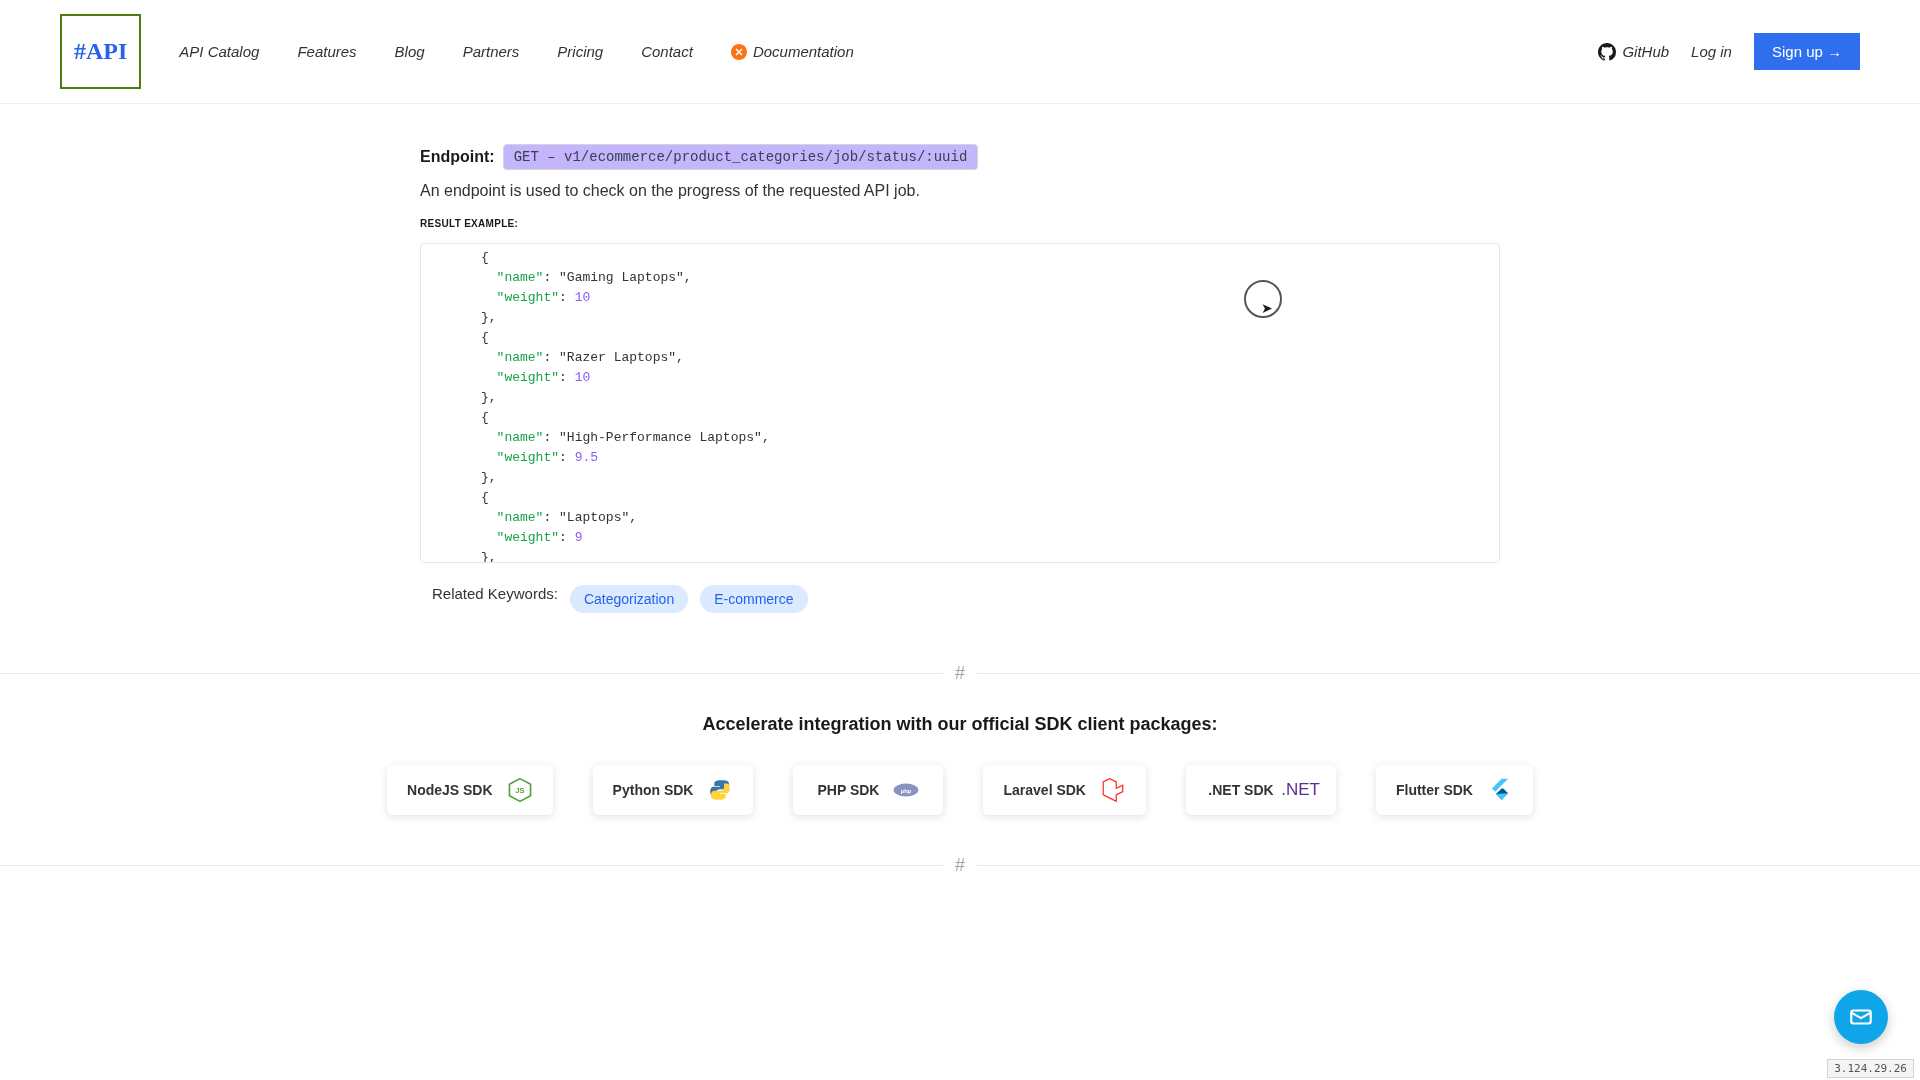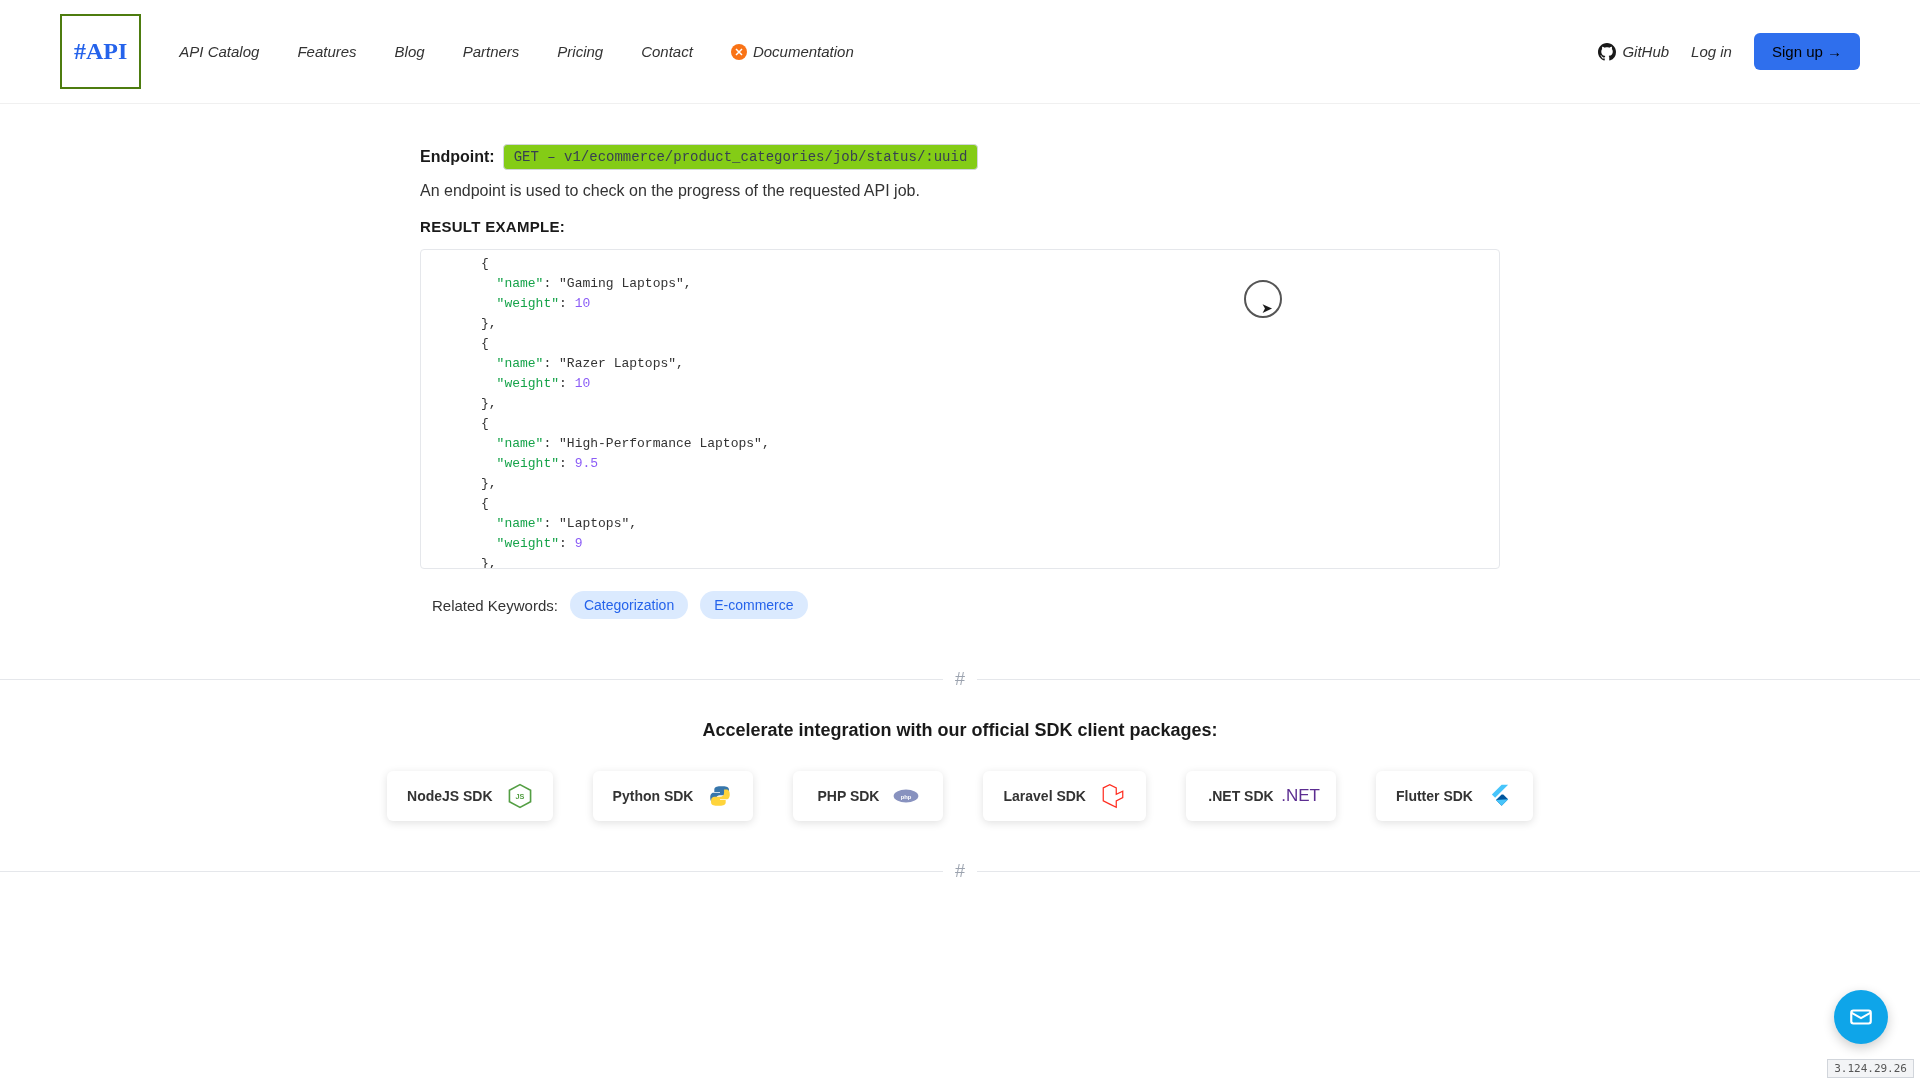--- a/index.html
+++ b/index.html
@@ -17,58 +17,58 @@
     padding: 22px 12px;
     color: #2563eb;
     font-weight: 700;
     font-size: 24px;
     font-family: Georgia, serif;
   }
   .nav { display: flex; gap: 38px; margin-left: 24px; align-items: center; flex: 1; }
   .nav-item { font-size: 15px; color: #333; text-decoration: none; cursor: pointer; display: flex; align-items: center; gap: 6px; font-style: italic; }
   .nav-right { display: flex; gap: 22px; align-items: center; }
   .signup-btn {
-    background: #2f6fed; color: #000000; border: none; border-radius: 6px;
+    background: #2f6fed; color: #ffffff; border: none; border-radius: 0;
     padding: 10px 18px; font-size: 15px; cursor: pointer; font-weight: 500;
   }
   .doc-icon {
     width: 16px; height: 16px; border-radius: 50%;
     background: #f97316; display: inline-flex; align-items: center; justify-content: center;
     color: #fff; font-size: 10px;
   }
   .gh-icon {
     width: 18px; height: 18px; display: inline-block;
   }
   
   .content { max-width: 1080px; margin: 16px auto; padding: 24px 0 0 0; }
   .endpoint-line { display: flex; align-items: center; gap: 8px; margin-bottom: 12px; }
   .endpoint-label { font-weight: 700; font-size: 16px; }
   .endpoint-code {
     font-family: 'Courier New', monospace; font-size: 14px;
-    background: #84cc16; border: 1px solid #d1d5db; border-radius: 4px;
+    background: #c4b5fd; border: 1px solid #d1d5db; border-radius: 4px;
     padding: 4px 10px; color: #374151;
   }
   .endpoint-desc { font-size: 16px; color: #333; margin-bottom: 18px; }
-  .result-label { font-weight: 700; font-size: 15px; letter-spacing: 0.3px; margin-bottom: 14px; }
+  .result-label { font-weight: 700; font-size: 10px; letter-spacing: 0.3px; margin-bottom: 14px; }
   
   .code-block {
     border: 1px solid #e5e7eb; border-radius: 4px; height: 320px;
     overflow-y: auto; padding: 4px 20px 4px 60px;
     font-family: 'Courier New', monospace; font-size: 13px; line-height: 20px;
     position: relative; color: #333;
   }
   .code-block::-webkit-scrollbar { width: 8px; }
   .code-block::-webkit-scrollbar-thumb { background: #9ca3af; border-radius: 4px; }
   .code-block::-webkit-scrollbar-track { background: #f3f4f6; }
   .tok-key { color: #16a34a; }
   .tok-str { color: #333; }
   .tok-num { color: #8b5cf6; }
   .tok-punc { color: #333; }
   
-  .related-row { display: flex; align-items: center; gap: 12px; padding: 22px 12px 0 12px; }
+  .related-row { display: flex; gap: 12px; padding: 22px 12px 0 12px; }
   .related-label { font-size: 15px; color: #333; }
   .tag {
     background: #dbeafe; color: #2563eb; border-radius: 14px;
     padding: 6px 14px; font-size: 14px; cursor: pointer;
   }
   
   .divider-wrap { display: flex; align-items: center; margin: 50px 0 30px; }
   .divider-line { flex: 1; height: 1px; background: #e5e7eb; }
   .divider-hash { padding: 0 12px; color: #9ca3af; font-size: 18px; }
   

